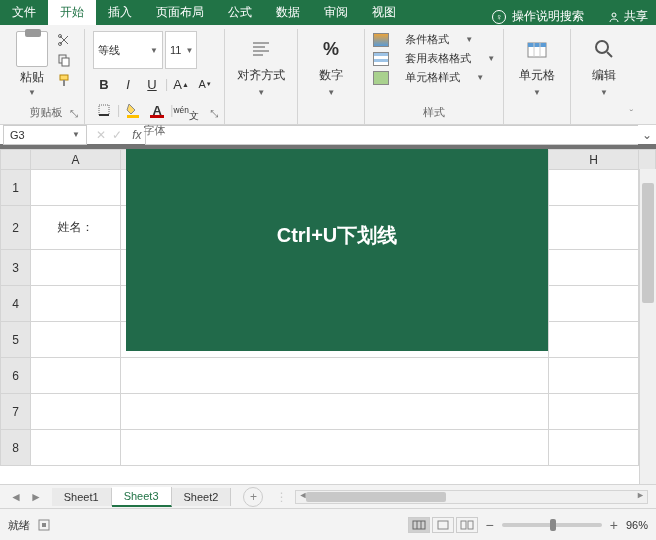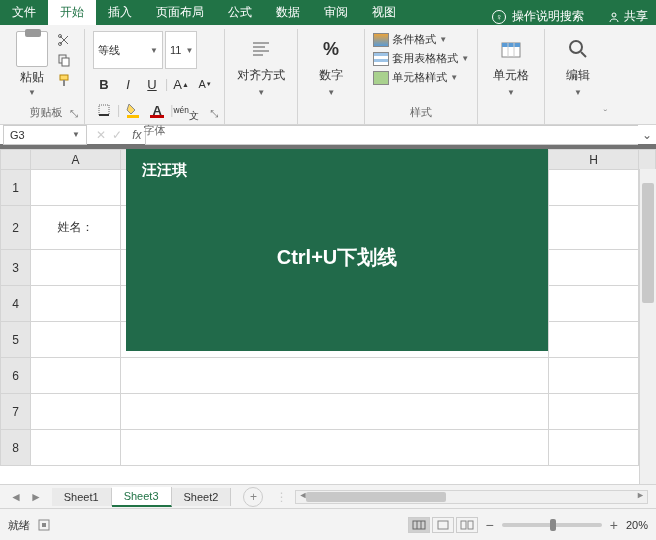--- a/index.html
+++ b/index.html
@@ -23,21 +23,21 @@
 .mini-btn{width:24px;height:18px;display:flex;align-items:center;justify-content:center;font-size:11px}
 .font-controls{display:flex;flex-direction:column;gap:4px}
 .font-row{display:flex;gap:2px;align-items:center}
 .font-select{border:1px solid #ccc;background:#fff;padding:18px 4px;font-size:11px;height:36px;display:flex;align-items:center;justify-content:space-between;gap:4px}
 .font-name{width:70px}
 .font-size{width:32px}
 .fmt-btn{width:22px;height:22px;display:flex;align-items:center;justify-content:center;font-size:13px;border:1px solid transparent}
 .big-btn{display:flex;flex-direction:column;align-items:center;justify-content:center;gap:4px;padding:4px;min-width:50px}
 .big-icon{width:28px;height:28px;display:flex;align-items:center;justify-content:center;font-size:18px}
 .style-list{display:flex;flex-direction:column;gap:2px}
-.style-item{display:flex;align-items:center;gap:3px;font-size:11px;padding:1px 0}
+.style-item{display:flex;align-items:center;gap:16px;font-size:11px;padding:1px 0}
 .style-icon{width:16px;height:14px;border:1px solid #888;background:#fff}
 .collapse-btn{position:absolute;right:6px;bottom:4px;font-size:10px;color:#666}
 .formula-bar{height:24px;border-bottom:5px solid #737373;display:flex;align-items:center;background:#fff}
 .name-box{width:84px;border:1px solid #ccc;height:20px;margin:0 3px;padding:0 6px;display:flex;align-items:center;justify-content:space-between;font-size:11px}
 .fx-btns{display:flex;gap:6px;padding:0 6px;color:#999}
 .fx-label{font-style:italic;color:#666;padding:0 4px}
 .formula-input{flex:1;height:20px;border:1px solid #ccc;border-right:none;margin-right:0}
 .expand-btn{width:18px;color:#666;text-align:center}
 .sheet-area{position:relative;height:335px;overflow:hidden}
 .grid-table{border-collapse:collapse;width:100%}
@@ -351,21 +351,20 @@
           <td class="cell"></td>
           <td></td>
         </tr>
   </tbody>
     </table>
   <div class="scroll-v">
       <div class="scroll-thumb-v"></div>
     </div>
 
   <div class="overlay">
-    <div class="overlay-brand">汪汪琪</div>
     <div class="overlay-text">Ctrl+U下划线</div>
   </div>
 </div>
 
 <div class="sheet-tabs">
   <div class="nav-arrows">
     <span>◄</span>
     <span>►</span>
   </div>
   <div class="sheet-tab">Sheet1</div>
@@ -409,15 +408,15 @@
             <rect x="1" y="1" width="5" height="8" fill="none" stroke="#888"></rect>
             <rect x="8" y="1" width="5" height="8" fill="none" stroke="#888"></rect>
           </svg>
         </div>
     </div>
     <span style="font-size:14px;color:#666">−</span>
     <div class="zoom-slider">
         <div class="zoom-handle"></div>
       </div>
     <span style="font-size:14px;color:#666">+</span>
-    <span>20%</span>
+    <span>96%</span>
   </div>
 </div>
 
 </body></html>

